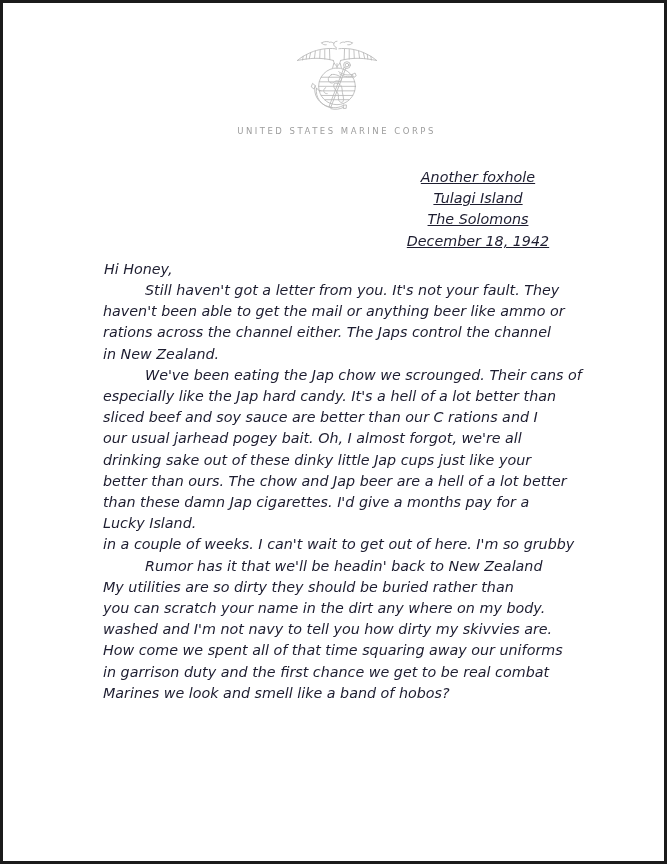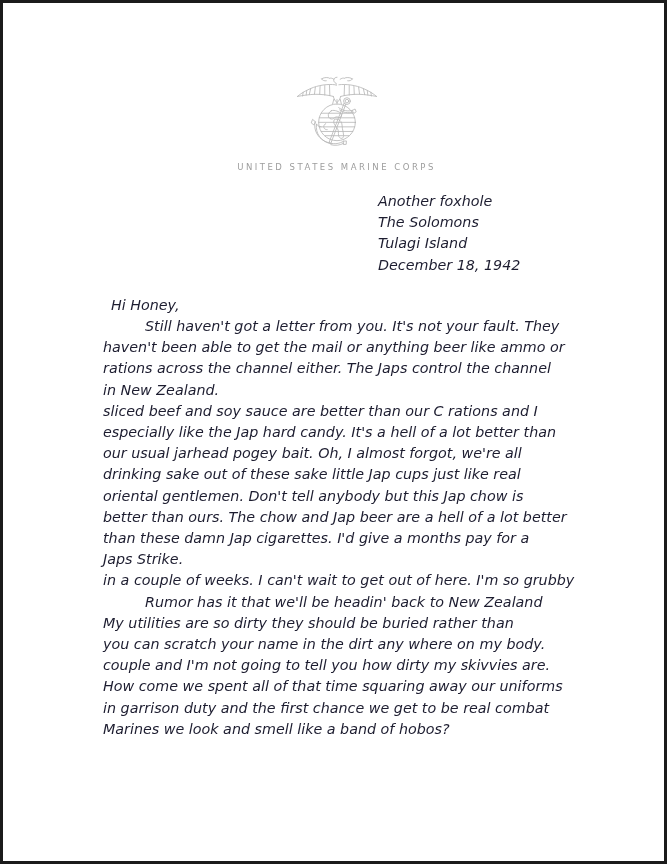--- a/index.html
+++ b/index.html
@@ -20,21 +20,20 @@
     width: 667px;
     height: 864px;
     box-sizing: border-box;
     background: #ffffff;
     border: 3px solid #1b1b1b;
   }
   .sheet {
     position: absolute;
     inset: 0;
     background: #ffffff;
-    margin-top: 36px;
   }
 
   
   .letterhead {
     position: absolute;
     top: 26px;
     left: 0;
     width: 667px;
     display: flex;
     flex-direction: column;
@@ -64,33 +63,35 @@
     height: 700px;
     color: #1d1d30;
     font-family: "DejaVu Sans", sans-serif;
     font-style: italic;
     font-size: 14.3px;
     line-height: 21.2px;
   }
 
   .address-block {
     position: absolute;
-    top: 0;
+    top: 12px;
     right: 92px;
     width: 200px;
+    text-align: center;
+    text-decoration: underline;
   }
   .address-line {
     display: block;
     white-space: nowrap;
   }
 
   .salutation {
     position: absolute;
     top: 104px;
-    left: 108px;
+    left: 101px;
     white-space: nowrap;
   }
 
   .body-text {
     position: absolute;
     top: 125px;
     left: 100px;
     width: 480px;
   }
   .para {
@@ -164,53 +165,53 @@
           <path d="M57 81 l3 -0.2 -0.2 3.6 -2.6 0.2 z"></path>
         </g>
       </svg>
       <div class="letterhead-caption">UNITED STATES MARINE CORPS</div>
     </div>
 
     <div class="letter">
 
       <div class="address-block">
         <span class="address-line">Another foxhole</span>
+        <span class="address-line">Tulagi Island</span>
         <span class="address-line">The Solomons</span>
-        <span class="address-line">Tulagi Island</span>
         <span class="address-line">December 18, 1942</span>
       </div>
 
       <div class="salutation">Hi Honey,</div>
 
       <div class="body-text">
 
         <p class="para">
           <span class="para-line"><span class="indent"></span><span>Still haven't got a letter from you. It's not your fault. They</span></span>
           <span class="para-line">haven't been able to get the mail or anything beer like ammo or</span>
           <span class="para-line">rations across the channel either. The Japs control the channel</span>
           <span class="para-line">in New Zealand.</span>
         </p>
 
         <p class="para">
+          <span class="para-line"><span class="indent"></span><span>We've been eating the Jap chow we scrounged. Their cans of</span></span>
+          <span class="para-line">especially like the Jap hard candy. It's a hell of a lot better than</span>
           <span class="para-line">sliced beef and soy sauce are better than our C rations and I</span>
-          <span class="para-line">especially like the Jap hard candy. It's a hell of a lot better than</span>
           <span class="para-line">our usual jarhead pogey bait. Oh, I almost forgot, we're all</span>
-          <span class="para-line">drinking sake out of these sake little Jap cups just like real</span>
-          <span class="para-line">oriental gentlemen. Don't tell anybody but this Jap chow is</span>
+          <span class="para-line">drinking sake out of these dinky little Jap cups just like your</span>
           <span class="para-line">better than ours. The chow and Jap beer are a hell of a lot better</span>
           <span class="para-line">than these damn Jap cigarettes. I'd give a months pay for a</span>
-          <span class="para-line">Japs Strike.</span>
+          <span class="para-line">Lucky Island.</span>
         </p>
 
         <p class="para">
           <span class="para-line">in a couple of weeks. I can't wait to get out of here. I'm so grubby</span>
           <span class="para-line"><span class="indent"></span><span>Rumor has it that we'll be headin' back to New Zealand</span></span>
           <span class="para-line">My utilities are so dirty they should be buried rather than</span>
           <span class="para-line">you can scratch your name in the dirt any where on my body.</span>
-          <span class="para-line">couple and I'm not going to tell you how dirty my skivvies are.</span>
+          <span class="para-line">washed and I'm not navy to tell you how dirty my skivvies are.</span>
           <span class="para-line">How come we spent all of that time squaring away our uniforms</span>
           <span class="para-line">in garrison duty and the first chance we get to be real combat</span>
           <span class="para-line">Marines we look and smell like a band of hobos?</span>
         </p>
 
       </div>
     </div>
 
   </div>
 </div>

